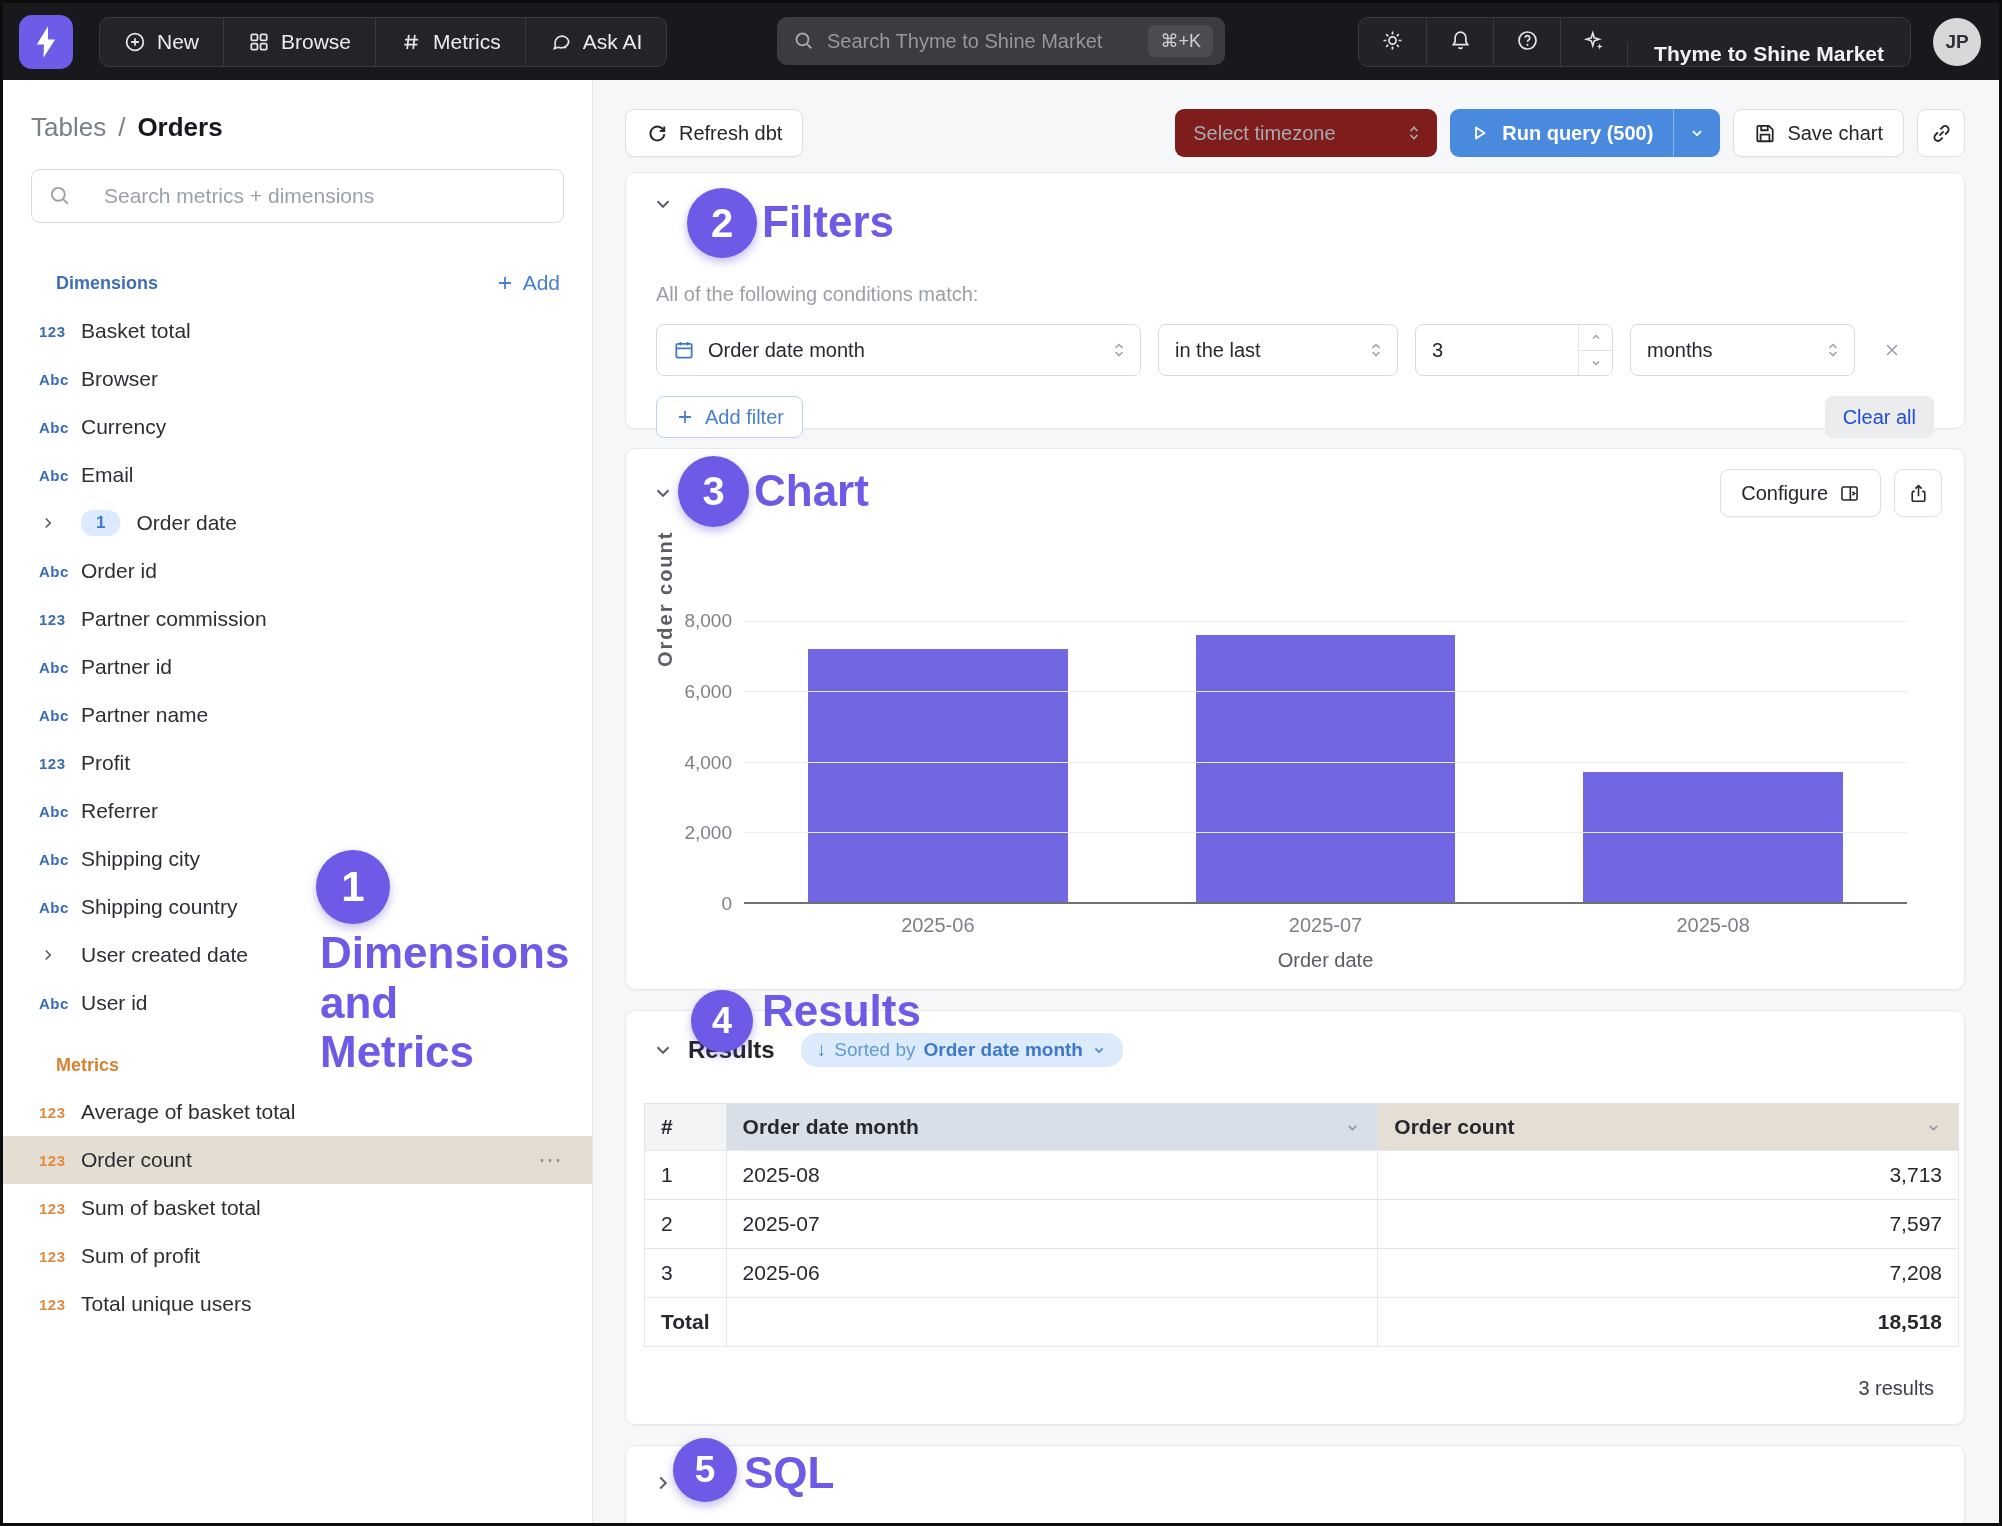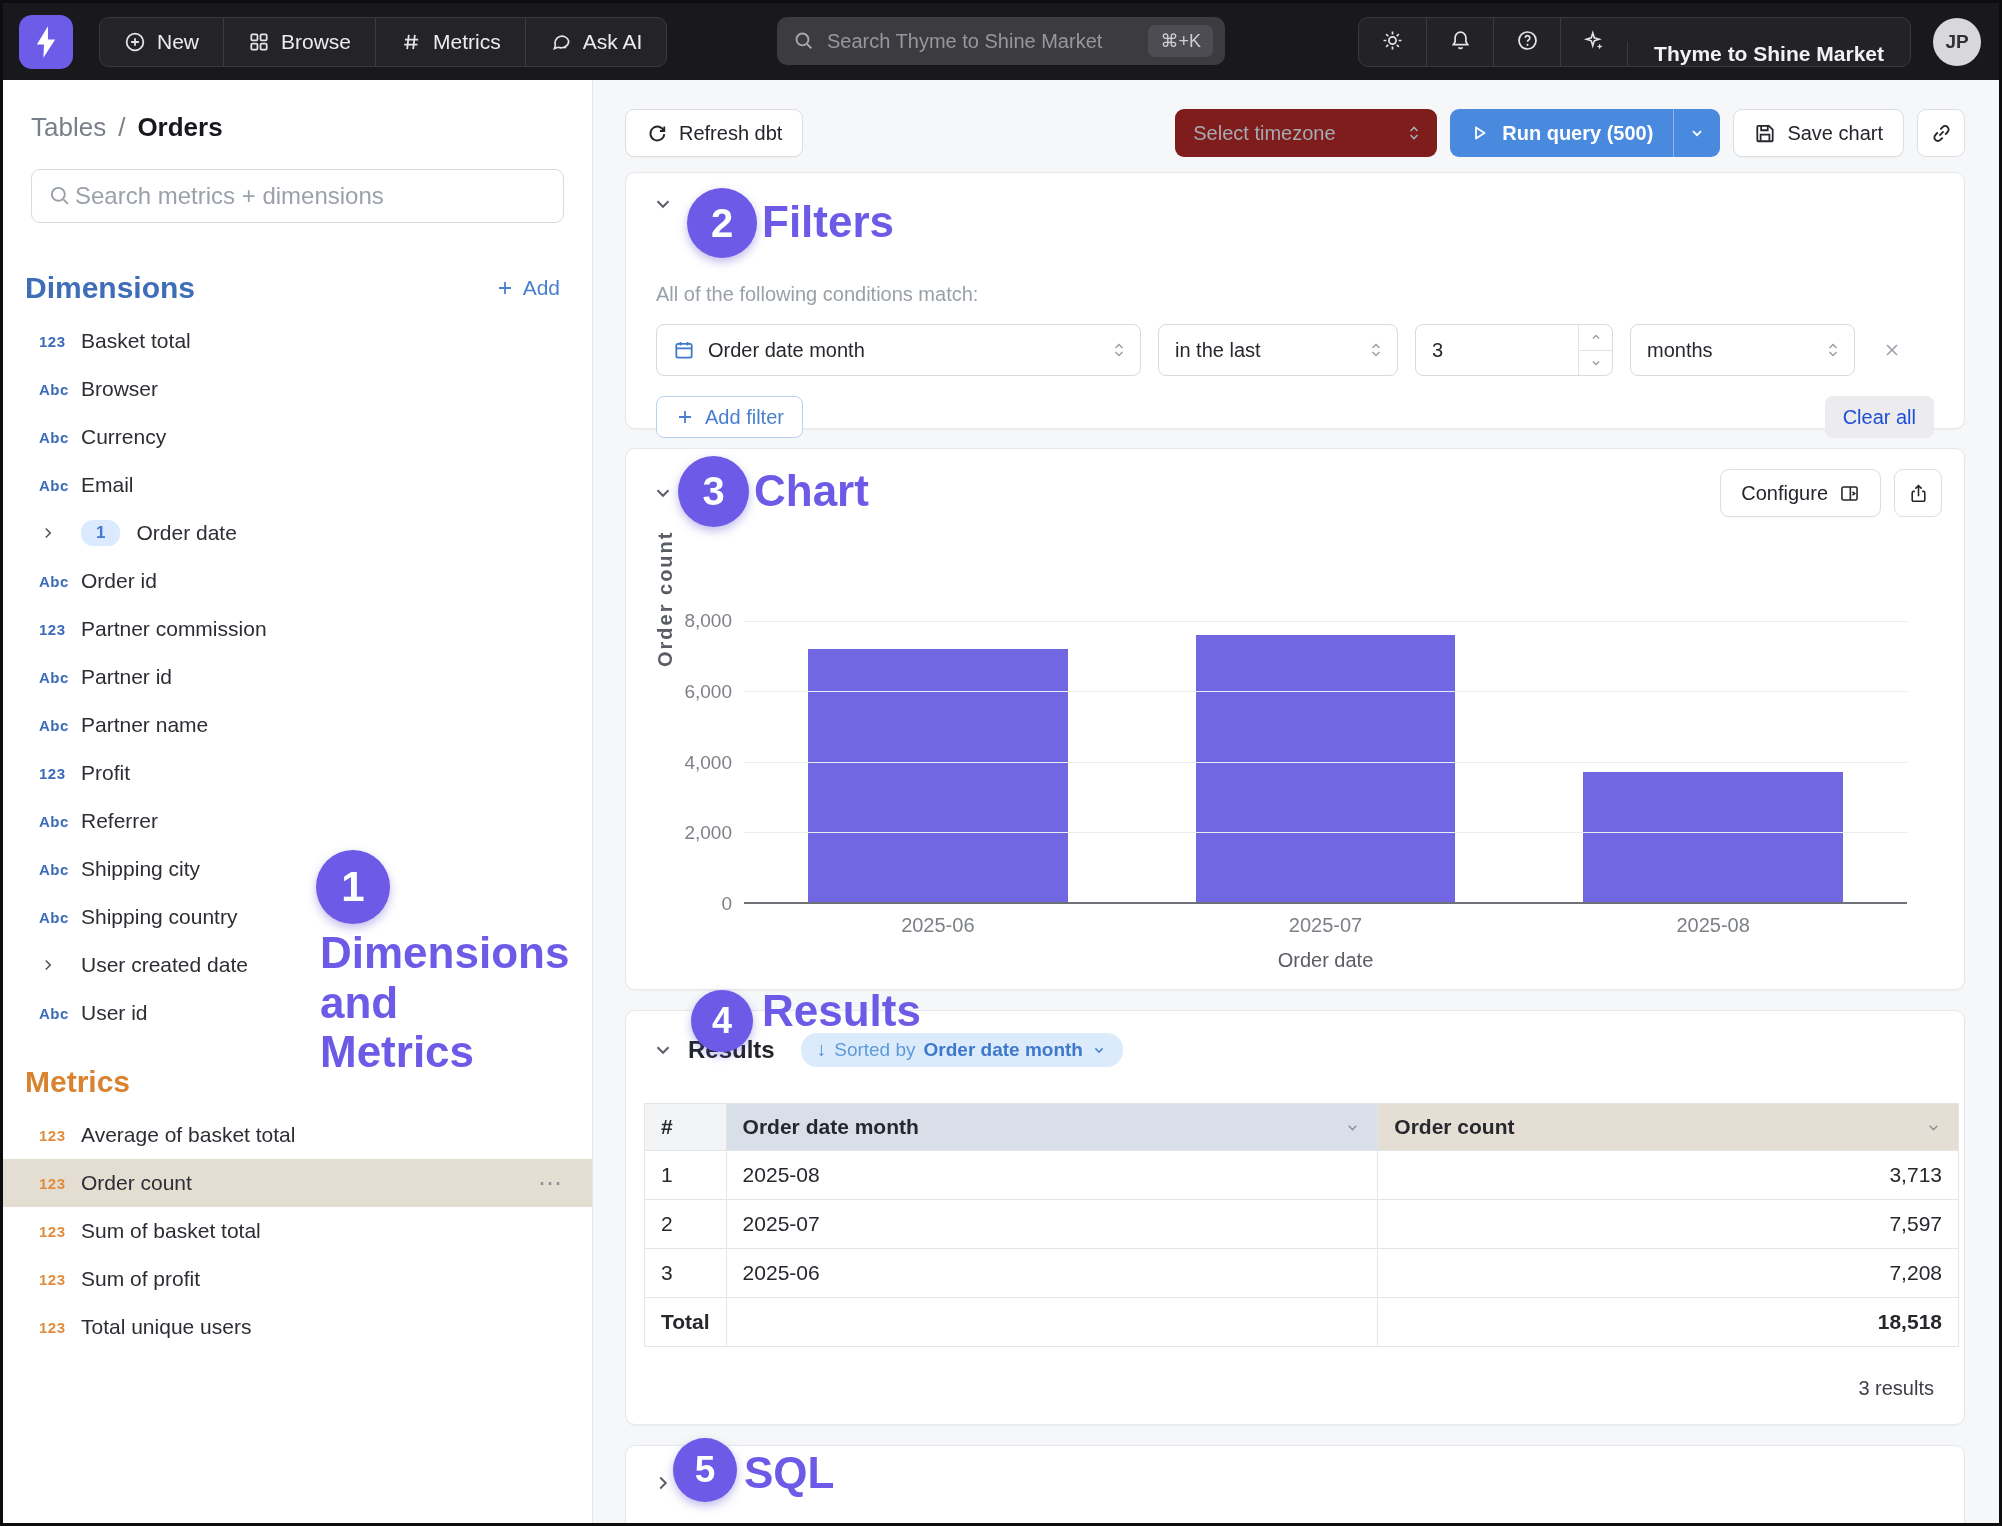--- a/index.html
+++ b/index.html
@@ -28,24 +28,24 @@
   
   .content { display:flex; height:1449px; }
   .sidebar { position:relative; width:590px; background:#ffffff; border-right:1px solid #e4e5e8; padding-top:32px; flex:0 0 auto; }
   .main { flex:1; padding:29px 40px 0 32px; overflow:hidden; }
 
   
   .crumbs { padding:0 28px; font-size:26px; color:#787f88; display:flex; gap:12px; align-items:baseline; }
   .crumbs .cur { color:#16181d; font-weight:700; }
   .sb-search { margin:26px 28px 0 28px; height:54px; border:1px solid #d8dade; border-radius:9px; display:flex; align-items:center; padding:0 16px; background:#fff; }
   .sb-search svg { stroke:#9aa0a8; flex:0 0 auto; }
-  .sb-search input { flex:1; border:none; outline:none; font-size:24px; margin-left:3px; color:#4d7c0f; font-family:inherit; }
+  .sb-search input { flex:1; border:none; outline:none; font-size:21px; margin-left:32px; color:#4d7c0f; font-family:inherit; }
   .sb-search input::placeholder { color:#9ba1aa; }
   .sec-head { display:flex; align-items:center; justify-content:space-between; padding:0 32px 0 22px; margin-top:48px; }
-  .sec-title { font-size:30px; font-weight:700; }
+  .sec-title { font-size:18px; font-weight:700;margin-left:31px; }
   .sec-title.dims { color:#3f6db8; }
   .sec-title.mets { color:#d9822f; }
   .add-btn { display:flex; align-items:center; gap:8px; color:#4a7fd0; font-size:21px; font-weight:500; cursor:pointer; }
   .sb-list { margin-top:12px; }
   .sb-item { display:flex; align-items:center; height:48px; padding:0 28px 0 36px; font-size:21px; color:#2c2e34; cursor:pointer; }
   .sb-item.sel { background:#e4ddd2; }
   .ic-type { width:42px; flex:0 0 auto; font-size:15px; font-weight:700; color:#3b6cb8; letter-spacing:.5px; }
   .sb-item.metric .ic-type { color:#df8c3e; }
   .ic-chev { width:42px; flex:0 0 auto; display:flex; align-items:center; }
   .ic-chev svg { stroke:#55585e; }

